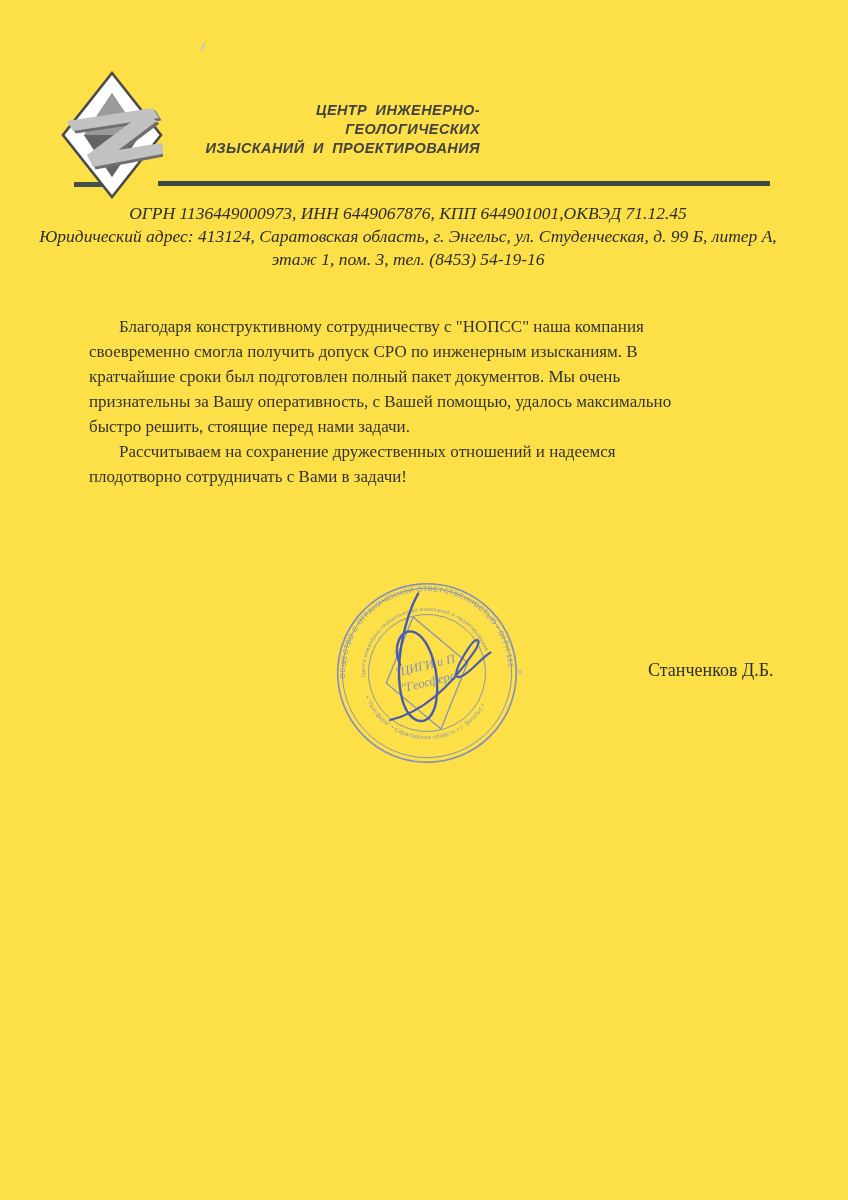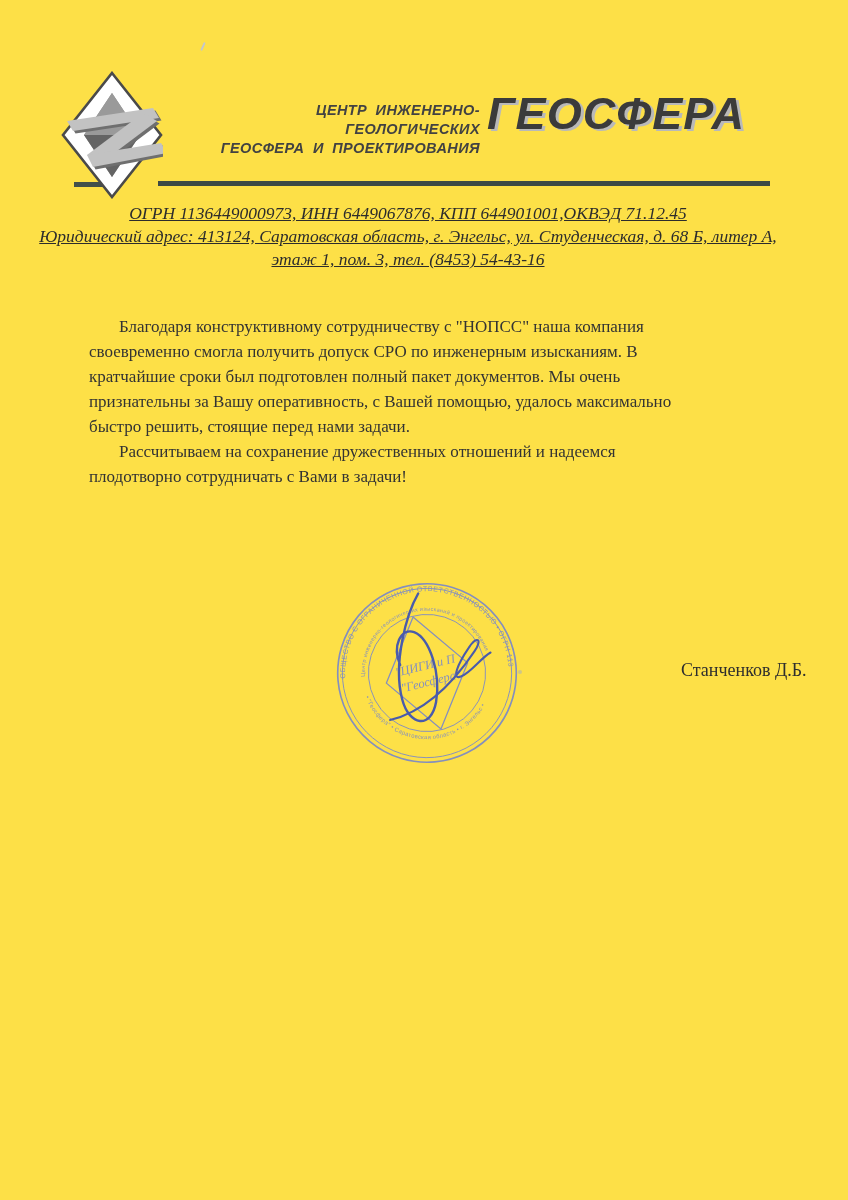--- a/index.html
+++ b/index.html
@@ -18,35 +18,35 @@
     font-size:14.5px;line-height:19px;color:#424242;letter-spacing:.4px;word-spacing:4px;
   }
   .brand{
     position:absolute;left:487px;top:88px;
     font-family:"Liberation Sans",sans-serif;font-weight:900;font-style:italic;
     font-size:45px;letter-spacing:1px;color:#3b3b3b;
     text-shadow:3px 2px 0 #b9b9b9;white-space:nowrap;
   }
   .requisites{
     position:absolute;left:8px;top:202px;width:800px;text-align:center;
-    font-style:italic;font-size:17.5px;line-height:23px;color:#2c2c2c;text-decoration:underline;
+    font-style:italic;font-size:17.5px;line-height:23px;color:#2c2c2c;
   }
   
   .letter-body{
     position:absolute;left:89px;top:314px;width:700px;
     font-size:17px;line-height:25px;color:#333;
   }
   .letter-body p{margin:0;text-indent:30px;white-space:pre-line;}
   
   .sig-left{
     position:absolute;left:70px;top:648px;
     font-size:18px;line-height:24px;color:#2e2e2e;
   }
   .sig-name{
-    position:absolute;left:681px;top:660px;
+    position:absolute;left:648px;top:660px;
     font-size:18px;color:#2e2e2e;white-space:nowrap;
   }
   
   .stamp{position:absolute;left:331px;top:580px;width:192px;height:186px;transform:rotate(-5deg);opacity:.92;}
   
   .tick{position:absolute;left:202px;top:42px;width:2px;height:9px;background:#c3c6cc;transform:rotate(24deg);border-radius:1px;}
   .speck{position:absolute;left:518px;top:670px;width:4px;height:4px;background:#aab0bc;border-radius:50%;opacity:.55;}
 </style>
 </head>
 <body>
@@ -70,29 +70,28 @@
       <polygon points="82,42 96,50 40,92 26,84"></polygon>
       <polygon points="26,84 100,72 106,82 32,96"></polygon>
     </g>
   </svg>
 
   <div class="rule-dash"></div>
   <div class="rule-main"></div>
 
   <div class="org-lines">
     <div>ЦЕНТР ИНЖЕНЕРНО-ГЕОЛОГИЧЕСКИХ</div>
-    <div>ГЕОСФЕРА И ПРОЕКТИРОВАНИЯ</div>
+    <div>ИЗЫСКАНИЙ И ПРОЕКТИРОВАНИЯ</div>
   </div>
 
-  <div class="brand">ГЕОСФЕРА</div>
 
   <div class="requisites">
     <div>ОГРН 1136449000973, ИНН 6449067876, КПП 644901001,ОКВЭД 71.12.45</div>
-    <div>Юридический адрес: 413124, Саратовская область, г. Энгельс, ул. Студенческая, д. 68 Б, литер А,</div>
-    <div>этаж 1, пом. 3, тел. (8453) 54-43-16</div>
+    <div>Юридический адрес: 413124, Саратовская область, г. Энгельс, ул. Студенческая, д. 99 Б, литер А,</div>
+    <div>этаж 1, пом. 3, тел. (8453) 54-19-16</div>
   </div>
 
   <div class="letter-body">
     <p>Благодаря конструктивному сотрудничеству с "НОПСС" наша компания
 своевременно смогла получить допуск СРО по инженерным изысканиям.  В
 кратчайшие сроки был подготовлен полный пакет документов. Мы очень
 признательны за Вашу оперативность, с Вашей помощью, удалось максимально
 быстро решить, стоящие перед нами задачи.</p>
     <p>Рассчитываем на сохранение дружественных отношений и надеемся
 плодотворно сотрудничать с Вами в задачи!</p>

